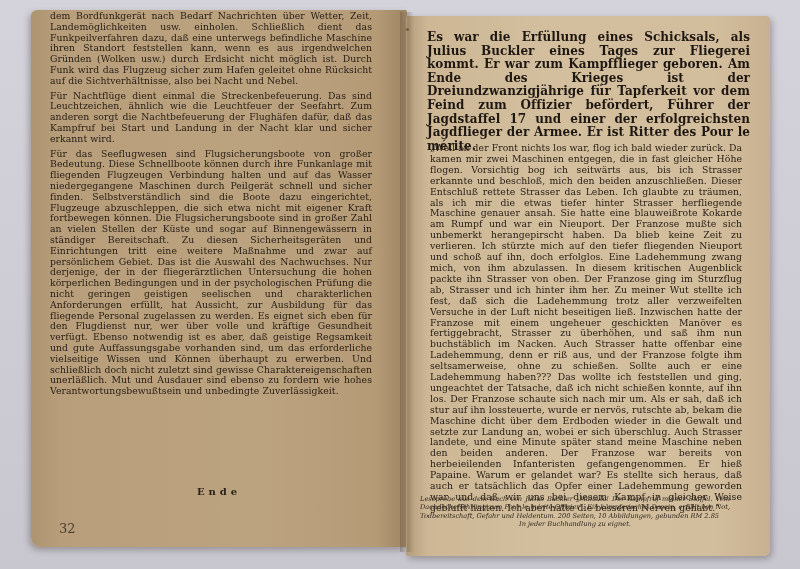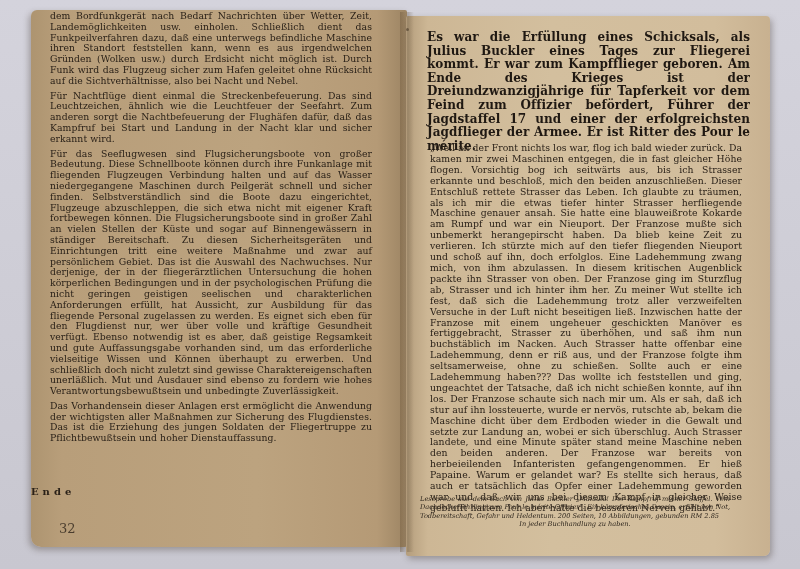--- a/index.html
+++ b/index.html
@@ -38,21 +38,21 @@
       font-family: "DejaVu Serif", serif;
       font-size: 9.3px;
       line-height: 10.8px;
       text-align: justify;
       letter-spacing: 0.05px;
     }
     .left-text { left: 50px; top: 11px; width: 322px; }
     .left-text p { margin: 0 0 4px 0; text-indent: 0; }
     .ende {
       position: absolute; left: 0; width: 376px; top: 476px;
-      text-align: left; font-size: 10px; letter-spacing: 4px; font-weight: bold;
+      text-align: center; font-size: 10px; letter-spacing: 4px; font-weight: bold;
     }
     .page-number {
       position: absolute; left: 28px; top: 511px; font-size: 13px; color: #4a3d2e;
     }
     .right-intro {
       left: 21px; top: 15px; width: 323px;
       font-size: 12px; line-height: 13.6px; font-weight: bold;
       color: #1f1812;
     }
     .right-body { left: 16px; top: 119px; width: 328px; font-size: 9.3px; line-height: 10.9px; }
@@ -68,31 +68,30 @@
 </head>
 <body>
 
 <div class="bg-top"></div>
 
 <div class="page page-left">
   <div class="text left-text" style="left:19px; top:1px;">
     <p>dem Bordfunkgerät nach Bedarf Nachrichten über Wetter, Zeit, Landemöglichkeiten usw. einholen. Schließlich dient das Funkpeilverfahren dazu, daß eine unterwegs befindliche Maschine ihren Standort feststellen kann, wenn es aus irgendwelchen Gründen (Wolken usw.) durch Erdsicht nicht möglich ist. Durch Funk wird das Flugzeug sicher zum Hafen geleitet ohne Rücksicht auf die Sichtverhältnisse, also bei Nacht und Nebel.</p>
     <p>Für Nachtflüge dient einmal die Streckenbefeuerung. Das sind Leuchtzeichen, ähnlich wie die Leuchtfeuer der Seefahrt. Zum anderen sorgt die Nachtbefeuerung der Flughäfen dafür, daß das Kampfruf bei Start und Landung in der Nacht klar und sicher erkannt wird.</p>
     <p>Für das Seeflugwesen sind Flugsicherungsboote von großer Bedeutung. Diese Schnellboote können durch ihre Funkanlage mit fliegenden Flugzeugen Verbindung halten und auf das Wasser niedergegangene Maschinen durch Peilgerät schnell und sicher finden. Selbstverständlich sind die Boote dazu eingerichtet, Flugzeuge abzuschleppen, die sich etwa nicht mit eigener Kraft fortbewegen können. Die Flugsicherungsboote sind in großer Zahl an vielen Stellen der Küste und sogar auf Binnengewässern in ständiger Bereitschaft. Zu diesen Sicherheitsgeräten und Einrichtungen tritt eine weitere Maßnahme und zwar auf persönlichem Gebiet. Das ist die Auswahl des Nachwuchses. Nur derjenige, der in der fliegerärztlichen Untersuchung die hohen körperlichen Bedingungen und in der psychologischen Prüfung die nicht geringen geistigen seelischen und charakterlichen Anforderungen erfüllt, hat Aussicht, zur Ausbildung für das fliegende Personal zugelassen zu werden. Es eignet sich eben für den Flugdienst nur, wer über volle und kräftige Gesundheit verfügt. Ebenso notwendig ist es aber, daß geistige Regsamkeit und gute Auffassungsgabe vorhanden sind, um das erforderliche vielseitige Wissen und Können überhaupt zu erwerben. Und schließlich doch nicht zuletzt sind gewisse Charaktereigenschaften unerläßlich. Mut und Ausdauer sind ebenso zu fordern wie hohes Verantwortungsbewußtsein und unbedingte Zuverlässigkeit.</p>
-    <p>Das Vorhandensein dieser Anlagen erst ermöglicht die Anwendung der wichtigsten aller Maßnahmen zur Sicherung des Flugdienstes. Das ist die Erziehung des jungen Soldaten der Fliegertruppe zu Pflichtbewußtsein und hoher Dienstauffassung.</p>
   </div>
   <div class="ende">Ende</div>
   <div class="page-number">32</div>
 </div>
 
 <div class="page page-right">
   <span class="smudge" style="left:0px; top:12px;"></span>
   <div class="text right-intro">Es war die Erfüllung eines Schicksals, als Julius Buckler eines Tages zur Fliegerei kommt. Er war zum Kampfflieger geboren. Am Ende des Krieges ist der Dreiundzwanzigjährige für Tapferkeit vor dem Feind zum Offizier befördert, Führer der Jagdstaffel 17 und einer der erfolgreichsten Jagdflieger der Armee. Er ist Ritter des Pour le mérite.</div>
   <div class="text right-body">
     <p>„Weil an der Front nichts los war, flog ich bald wieder zurück. Da kamen mir zwei Maschinen entgegen, die in fast gleicher Höhe flogen. Vorsichtig bog ich seitwärts aus, bis ich Strasser erkannte und beschloß, mich den beiden anzuschließen. Dieser Entschluß rettete Strasser das Leben. Ich glaubte zu träumen, als ich mir die etwas tiefer hinter Strasser herfliegende Maschine genauer ansah. Sie hatte eine blauweißrote Kokarde am Rumpf und war ein Nieuport. Der Franzose mußte sich unbemerkt herangepirscht haben. Da blieb keine Zeit zu verlieren. Ich stürzte mich auf den tiefer fliegenden Nieuport und schoß auf ihn, doch erfolglos. Eine Ladehemmung zwang mich, von ihm abzulassen. In diesem kritischen Augenblick packte ihn Strasser von oben. Der Franzose ging im Sturzflug ab, Strasser und ich hinter ihm her. Zu meiner Wut stellte ich fest, daß sich die Ladehemmung trotz aller verzweifelten Versuche in der Luft nicht beseitigen ließ. Inzwischen hatte der Franzose mit einem ungeheuer geschickten Manöver es fertiggebracht, Strasser zu überhöhen, und saß ihm nun buchstäblich im Nacken. Auch Strasser hatte offenbar eine Ladehemmung, denn er riß aus, und der Franzose folgte ihm seltsamerweise, ohne zu schießen. Sollte auch er eine Ladehemmung haben??? Das wollte ich feststellen und ging, ungeachtet der Tatsache, daß ich nicht schießen konnte, auf ihn los. Der Franzose schaute sich nach mir um. Als er sah, daß ich stur auf ihn lossteuerte, wurde er nervös, rutschte ab, bekam die Maschine dicht über dem Erdboden wieder in die Gewalt und setzte zur Landung an, wobei er sich überschlug. Auch Strasser landete, und eine Minute später stand meine Maschine neben den beiden anderen. Der Franzose war bereits von herbeieilenden Infanteristen gefangengenommen. Er hieß Papaine. Warum er gelandet war? Es stellte sich heraus, daß auch er tatsächlich das Opfer einer Ladehemmung geworden war und daß wir uns bei diesem Kampf in gleicher Weise geblufft hatten. Ich aber hatte die besseren Nerven gehabt.“</p>
   </div>
   <div class="note">
     <span>Leseprobe aus dem Buch von Julius Buckler „Malaula! Der Kampfruf meiner Staffel. Vom Dachdeckerlehrling zum Pour le mérite-Offizier“. Ein kämpferisches Dasein, erfüllt von Not, Todbereitschaft, Gefahr und Heldentum. 200 Seiten, 10 Abbildungen, gebunden RM 2.85</span>
-    <span class="note-last">In jeder Buchhandlung zu haben.</span>
+    <span class="note-last">In jeder Buchhandlung zu eignet.</span>
   </div>
 </div>
 
 <div class="gutter"></div>
 
 </body></html>

